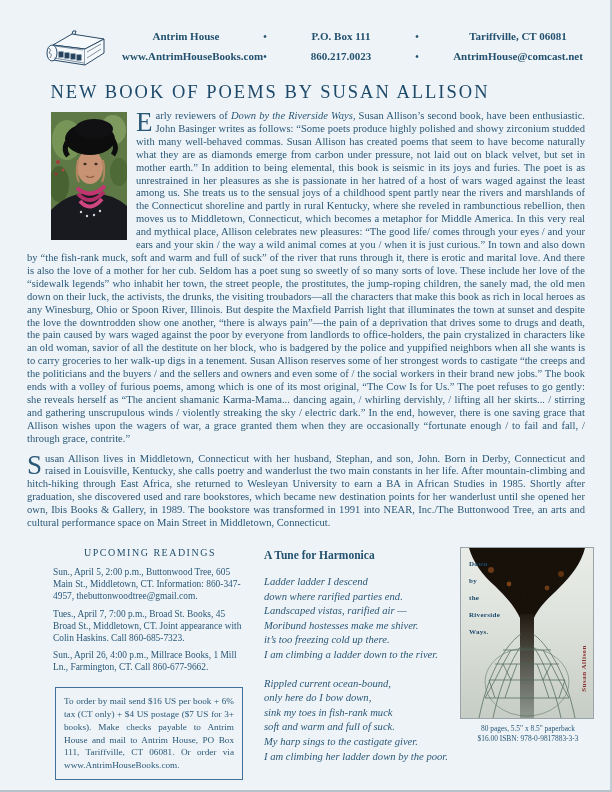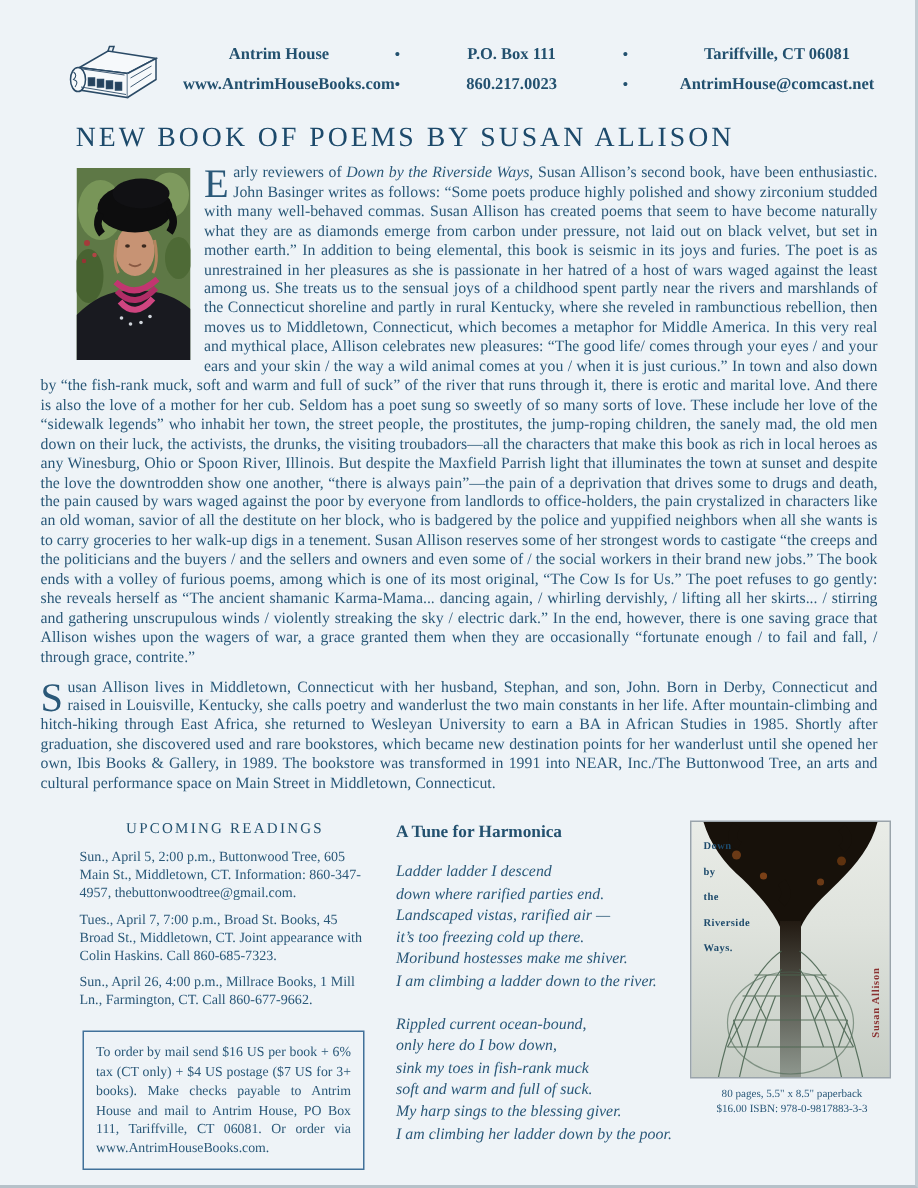--- a/index.html
+++ b/index.html
@@ -141,30 +141,30 @@
       <p class="reading">Sun., April 26, 4:00 p.m., Millrace Books, 1 Mill Ln., Farmington, CT. Call 860-677-9662.</p>
       <div class="orderbox">To order by mail send $16 US per book + 6% tax (CT only) + $4 US postage ($7 US for 3+ books). Make checks payable to Antrim House and mail to Antrim House, PO Box 111, Tariffville, CT 06081. Or order via www.AntrimHouseBooks.com.</div>
     </div>
 
     <div class="col-poem">
       <p class="poem-title">A Tune for Harmonica</p>
       <div class="stanza">
         <div class="poem-line">Ladder ladder I descend</div>
         <div class="poem-line">down where rarified parties end.</div>
         <div class="poem-line">Landscaped vistas, rarified air —</div>
+        <div class="poem-line">Moribund hostesses make me shiver.</div>
         <div class="poem-line">it’s too freezing cold up there.</div>
-        <div class="poem-line">Moribund hostesses make me shiver.</div>
         <div class="poem-line">I am climbing a ladder down to the river.</div>
       </div>
       <div class="stanza">
         <div class="poem-line">Rippled current ocean-bound,</div>
         <div class="poem-line">only here do I bow down,</div>
         <div class="poem-line">sink my toes in fish-rank muck</div>
         <div class="poem-line">soft and warm and full of suck.</div>
-        <div class="poem-line">My harp sings to the blessing giver.</div>
+        <div class="poem-line">My harp sings to the castigate giver.</div>
         <div class="poem-line">I am climbing her ladder down by the poor.</div>
       </div>
     </div>
 
     <div class="col-cover">
       <div class="cover">
         <svg class="cover-svg" viewBox="0 0 132 170" preserveAspectRatio="none">
           <path d="M8 0 L124 0 C120 16 110 28 98 40 C88 50 78 58 72 72 L60 72 C54 58 44 48 34 38 C22 28 12 14 8 0 Z" fill="#17110a"></path>
           <path d="M30 2 q-6 10 2 14 M100 4 q8 8 0 14 M60 40 q6 8 0 14" stroke="#17110a" stroke-width="6" fill="none"></path>
           <circle cx="30" cy="22" r="3" fill="#6b3a16"></circle>

